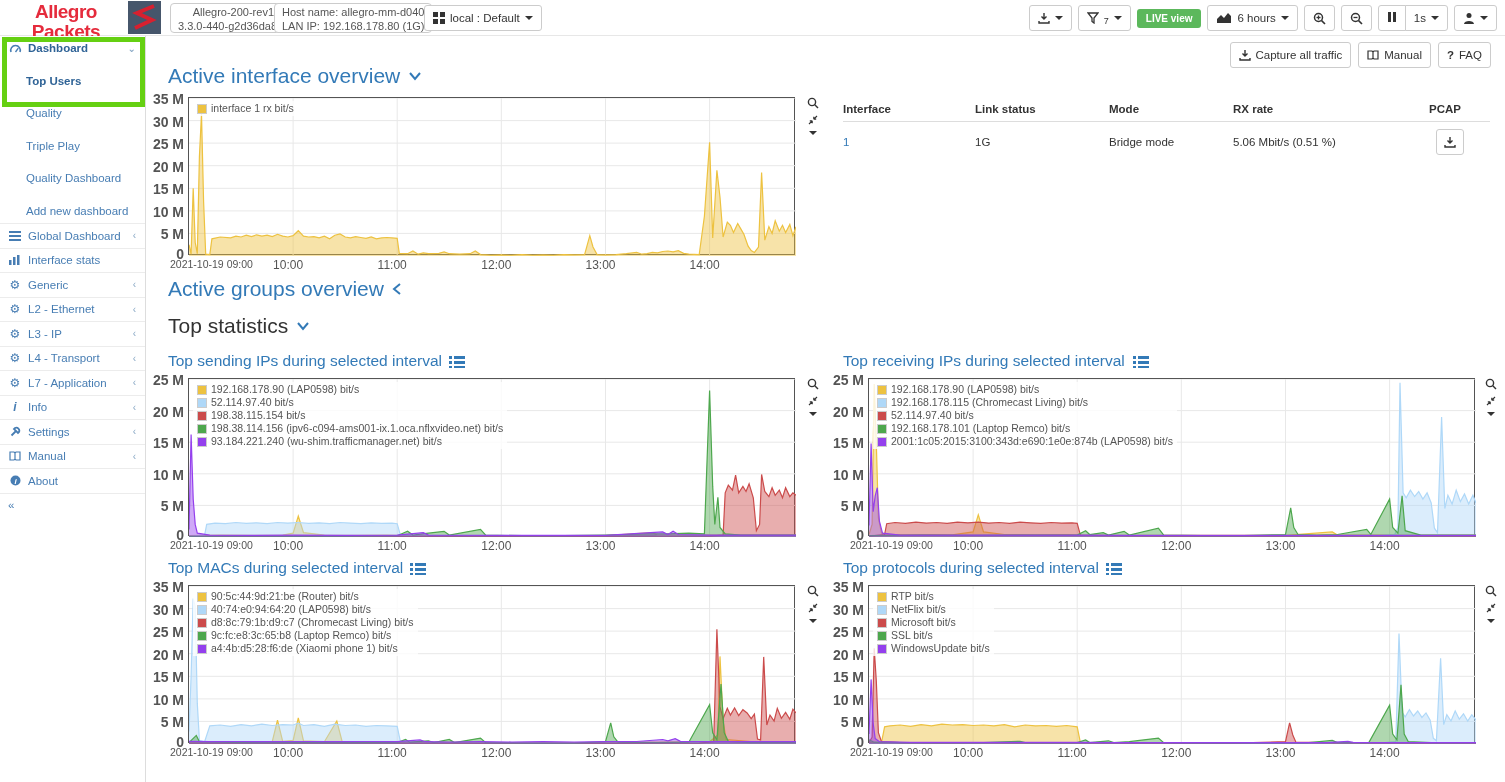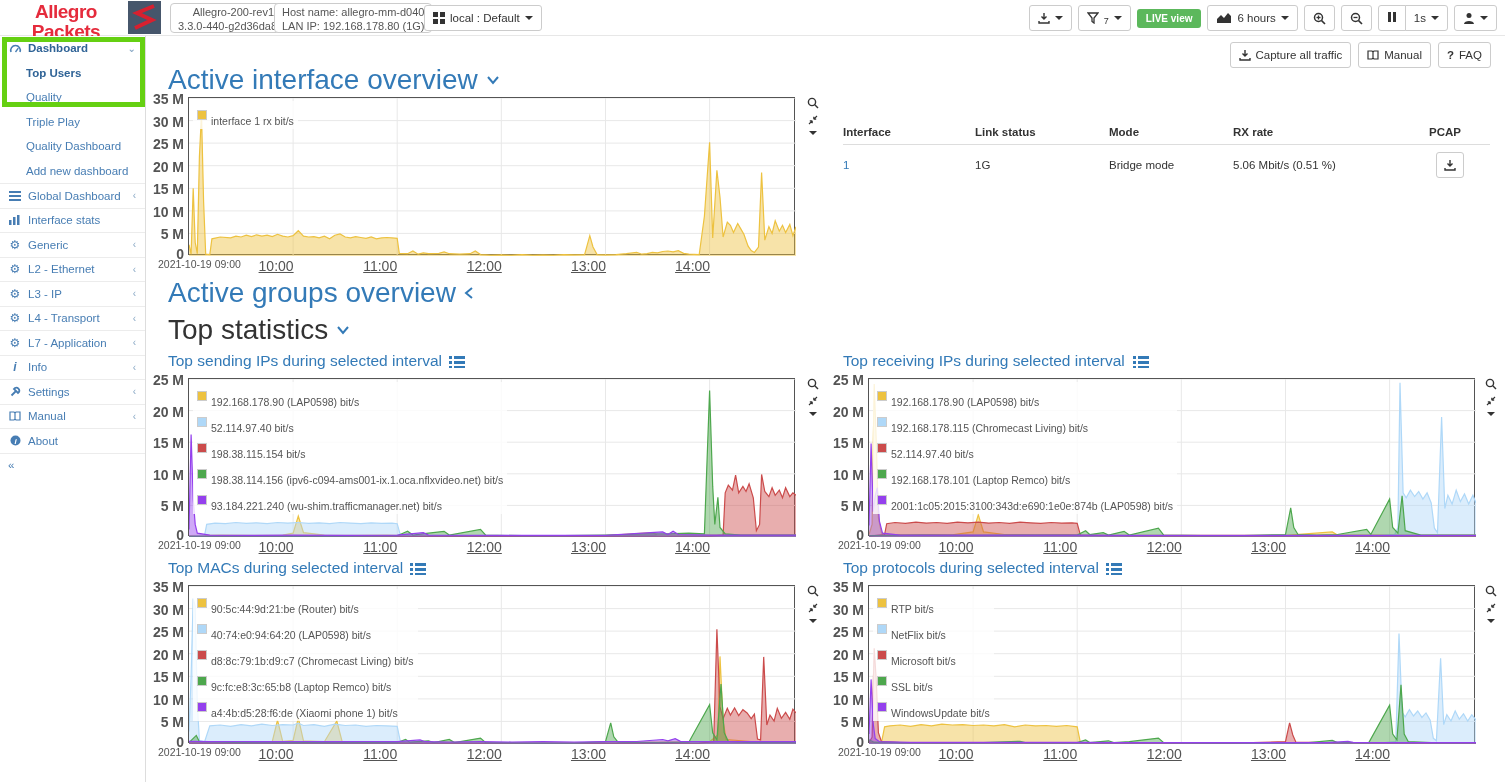--- a/index.html
+++ b/index.html
@@ -27,55 +27,55 @@
   .btn-group .btn { border-radius:0; margin-left:-1px; }
   .btn-group .btn:first-child { border-radius:3px 0 0 3px; margin-left:0; }
   .btn-group .btn:last-child { border-radius:0 3px 3px 0; }
   .pausebar { display:inline-block; width:3px; height:10px; background:#333; margin:0 1px; }
   .sub7 { font-size:9px; position:relative; top:3px; }
 
   
   #sidebar { position:absolute; left:0; top:36px; width:146px; height:746px; background:#fff; border-right:1px solid #ddd; }
   .sb-item { position:relative; display:flex; align-items:center; gap:6px; height:24.5px; padding:0 8px;
              font-size:11.5px; color:#477db3; cursor:pointer; }
-  .sb-item.indent { padding-left:26px; }
+  .sb-item.indent { padding-left:26px;margin-top:8px; }
   .sb-item.bold { font-weight:bold; color:#2f6396; }
   .sb-item.sep { border-top:1px solid #ececec; }
   .sb-chev { position:absolute; right:9px; color:#8aa9c6; font-size:10px; }
   .sb-ico { width:14px; display:inline-flex; justify-content:center; color:#477db3; font-size:12px; line-height:1; }
   #green-box { position:absolute; left:2px; top:37px; width:143px; height:70px; border:5px solid #65d012; pointer-events:none; z-index:5; }
 
   
   #actions { position:absolute; right:14px; top:42px; display:flex; gap:7px; }
-  .sec-title { position:absolute; font-size:28px; color:#337ab7; display:flex; align-items:center; gap:8px; }
+  .sec-title { position:absolute; font-size:21px; color:#337ab7; display:flex; align-items:center; gap:8px; }
   .sec-title.dark { color:#333; }
   .sub-title { position:absolute; font-size:15.5px; color:#337ab7; display:flex; align-items:center; gap:7px; }
 
   
-  #iftable { position:absolute; left:843px; top:96px; width:647px; font-size:11.5px;margin-top:23px; }
+  #iftable { position:absolute; left:843px; top:96px; width:647px; font-size:11.5px; }
   .tr { display:grid; grid-template-columns:132px 134px 124px 196px 1fr; align-items:center; }
   .tr.head { font-weight:bold; height:26px; border-bottom:1px solid #ddd; }
   .tr.body { height:40px; }
   .cell.right { text-align:center; padding-right:32px; }
   .link { color:#337ab7; cursor:pointer; }
   .pcap-btn { width:28px; height:26px; border:1px solid #ccc; border-radius:3px; background:#fff; display:inline-flex;
               align-items:center; justify-content:center; cursor:pointer; margin-right:26px; float:right; }
 
   
   .chart-wrap { position:absolute; width:640px; height:176px; }
   .yaxis { position:absolute; left:0; top:0; width:26px; height:158px; }
   .ytick { position:absolute; right:2px; font-size:14px; color:#545454; white-space:nowrap;font-weight:bold; }
   .plot { position:absolute; left:28px; top:0; width:607px; height:158px; border:1px solid #545454; background:#fff; }
-  .xaxis { position:absolute; left:12px; top:161px; width:607px; height:14px; }
-  .xtick { position:absolute; transform:translateX(-50%); font-size:14px; color:#545454;text-decoration:underline; }
+  .xaxis { position:absolute; left:24px; top:161px; width:607px; height:14px; }
+  .xtick { position:absolute; transform:translateX(-50%); font-size:12px; color:#545454; }
   .xfirst { position:absolute; left:-14px; font-size:10.5px; color:#545454; }
   .legend { position:absolute; left:4px; top:3px; background:rgba(255,255,255,0.8); padding:1px 4px; }
   .lrow { display:flex; align-items:center; gap:4px; line-height:13px; }
   .lbox { width:10px; height:10px; border:1px solid #ccc; flex:none; }
-  .ltxt { font-size:10.5px; color:#545454; white-space:nowrap;margin-top:13px; }
+  .ltxt { font-size:10.5px; color:#545454; white-space:nowrap; }
   .chart-ctrl { position:absolute; width:14px; display:flex; flex-direction:column; align-items:center; gap:6px; }
   .cbtn { cursor:pointer; display:inline-flex; }
   svg { display:block; }
 </style>
 </head>
 <body>
 
 <div id="page">
 
   <div id="topbar">

